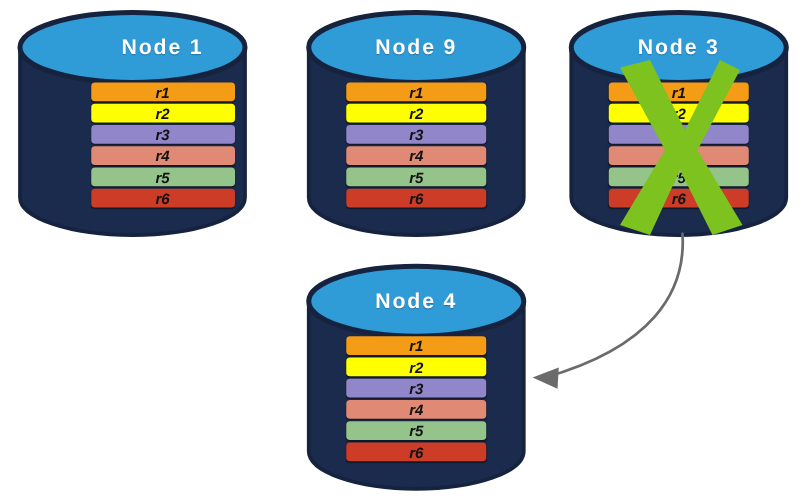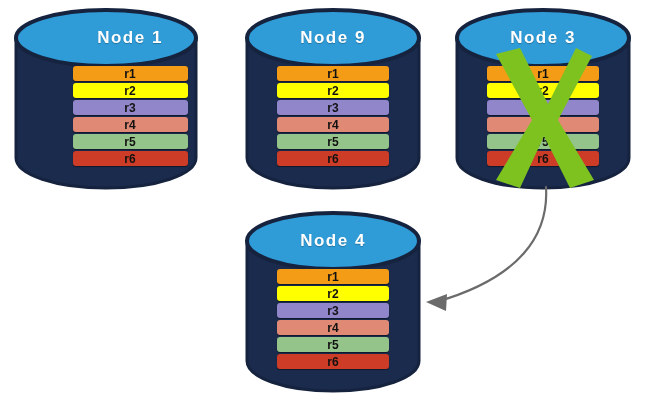--- a/index.html
+++ b/index.html
@@ -48,20 +48,21 @@
   }
   .row {
     position: relative;
     height: 15px;
     margin: 0 auto 2px auto;
     border-radius: 3px;
     box-shadow: 0 1px 1px rgba(0,0,0,0.45);
     display: flex;
     align-items: center;
     justify-content: center;
+    font-style: italic;
   }
   .row:last-child { margin-bottom: 0; }
   .row-label {
     font-size: 12px;
     font-weight: bold;
     color: #111111;
     font-family: "Liberation Sans", sans-serif;
     line-height: 1;
   }
   .xmark {

